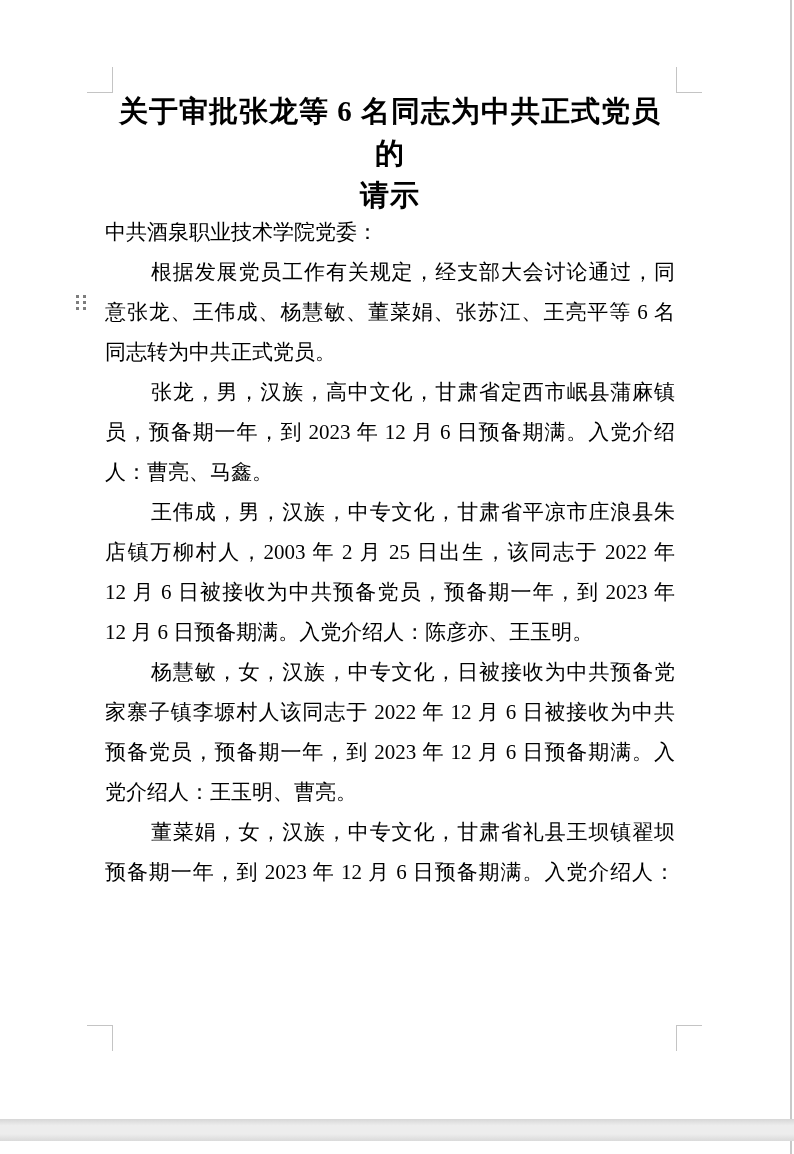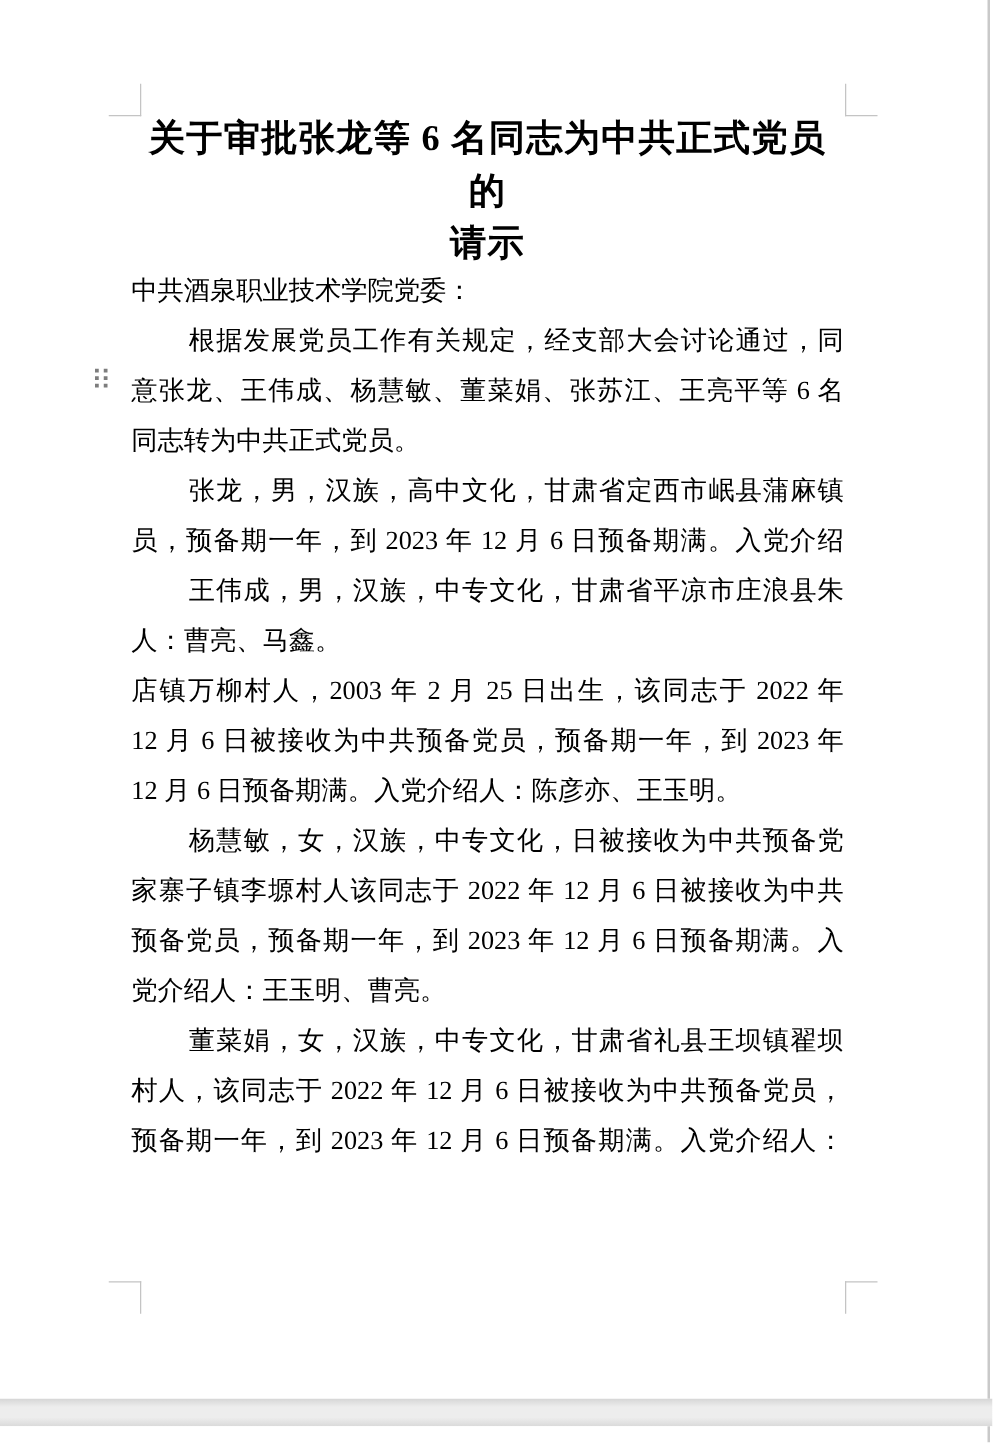--- a/index.html
+++ b/index.html
@@ -83,31 +83,30 @@
       <div>请示</div>
     </div>
 
     <div class="doc-body">
         <div class="line last">中共酒泉职业技术学院党委：</div>
         <div class="line indent">根据发展党员工作有关规定，经支部大会讨论通过，同</div>
         <div class="line">意张龙、王伟成、杨慧敏、董菜娟、张苏江、王亮平等 6 名</div>
         <div class="line last">同志转为中共正式党员。</div>
         <div class="line indent">张龙，男，汉族，高中文化，甘肃省定西市岷县蒲麻镇</div>
         <div class="line">员，预备期一年，到 2023 年 12 月 6 日预备期满。入党介绍</div>
+        <div class="line last">人：曹亮、马鑫。</div>
         <div class="line indent">王伟成，男，汉族，中专文化，甘肃省平凉市庄浪县朱</div>
-        <div class="line last">人：曹亮、马鑫。</div>
         <div class="line">店镇万柳村人，2003 年 2 月 25 日出生，该同志于 2022 年</div>
         <div class="line">12 月 6 日被接收为中共预备党员，预备期一年，到 2023 年</div>
         <div class="line last">12 月 6 日预备期满。入党介绍人：陈彦亦、王玉明。</div>
         <div class="line indent">杨慧敏，女，汉族，中专文化，日被接收为中共预备党</div>
         <div class="line">家寨子镇李塬村人该同志于 2022 年 12 月 6 日被接收为中共</div>
         <div class="line">预备党员，预备期一年，到 2023 年 12 月 6 日预备期满。入</div>
         <div class="line last">党介绍人：王玉明、曹亮。</div>
         <div class="line indent">董菜娟，女，汉族，中专文化，甘肃省礼县王坝镇翟坝</div>
-        <div class="line">村人，该同志于 2022 年 12 月 6 日被接收为中共预备党员，</div>
         <div class="line">预备期一年，到 2023 年 12 月 6 日预备期满。入党介绍人：</div>
       </div>
 
     <div class="page-edge"></div>
   </div>
 
   <div class="page-gap"></div>
 
   <div class="page-2">
     <div class="page-edge"></div>

